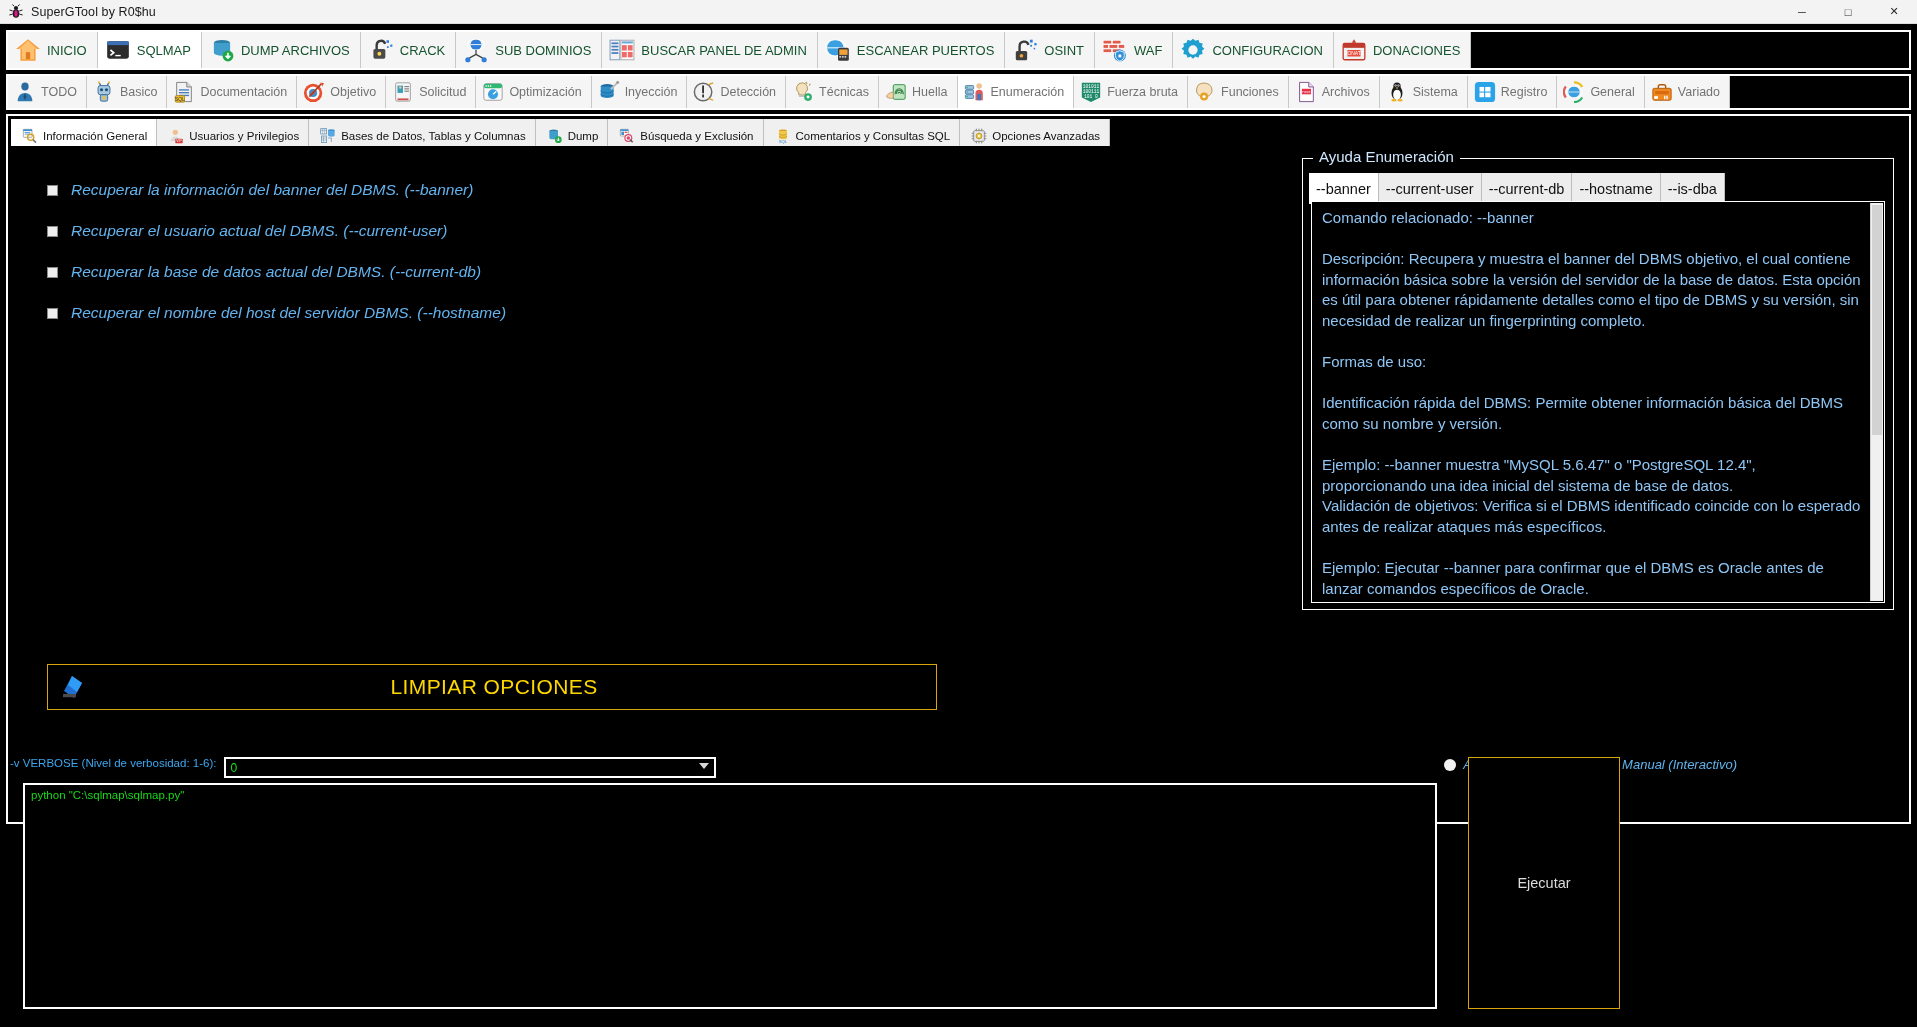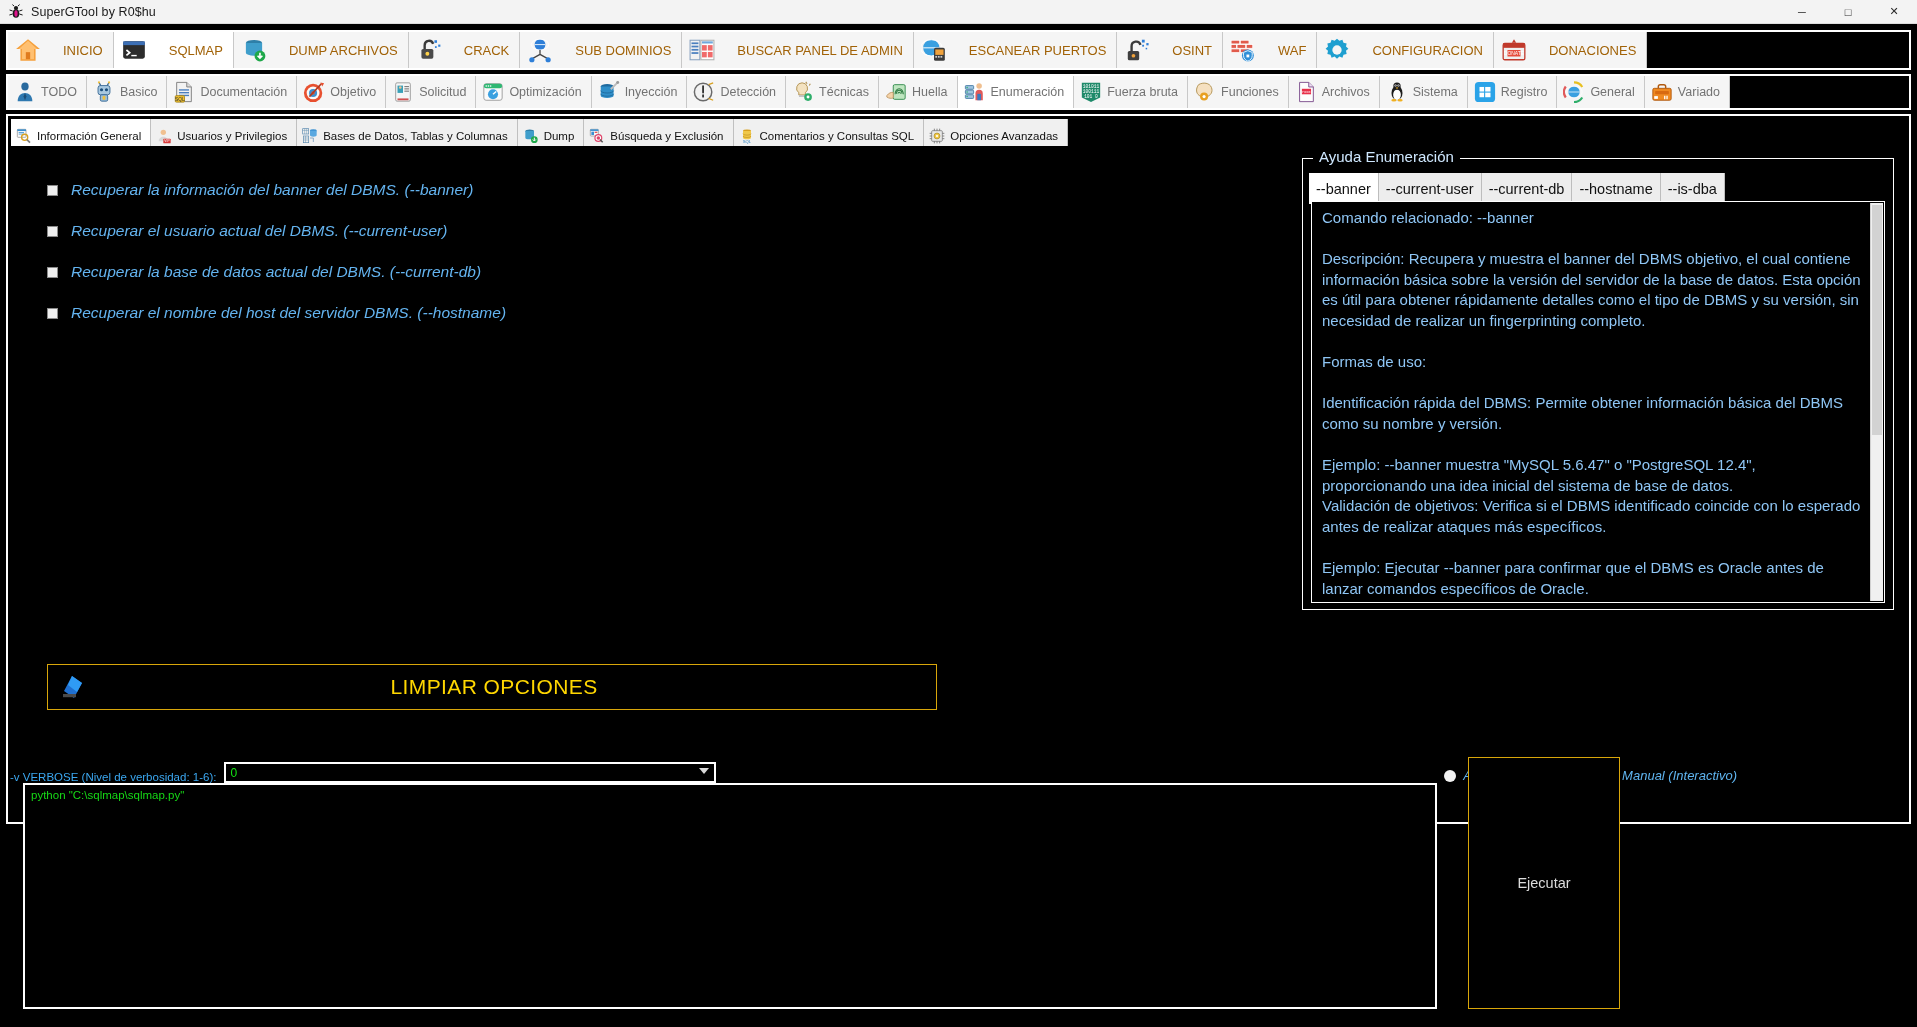--- a/index.html
+++ b/index.html
@@ -43,26 +43,26 @@
     height: 40px;
     background: #000;
     position: relative;
   }
   .toolbar1 {
     display: flex; height: 36px; margin: 0;
     background: #000;
     overflow: hidden;
   }
   .tb1-item {
-    display: flex; align-items: center; gap: 22px;
+    display: flex; align-items: center; gap: 6px;
     padding: 0 10px 0 7px;
     height: 36px;
     background: #f5f5f5;
     border-right: 1px solid #c8c8c8;
-    font-size: 13px; color: #a16207;
+    font-size: 13px; color: #14532d;
     white-space: nowrap;
     cursor: default;
   }
   .tb1-item.active { background: #ffffff; }
   .tb1-item .ic { width: 26px; height: 26px; flex:none; position:relative; }
 
   
   .toolbar2-wrap {
     margin: 4px 6px 0 6px;
     border: 2px solid #ffffff;
@@ -92,21 +92,21 @@
     border: 2px solid #ffffff;
     height: 710px;
     background: #000;
     position: relative;
     padding: 3px;
   }
   
   .subtabs { display:flex; height: 24px; }
   .subtab {
     display:flex; align-items:center; gap:5px;
-    padding: 0 9px 0 5px; height: 34px;
+    padding: 0 9px 0 11px; height: 34px;
     background:#f0f0f0; border-right:1px solid #c0c0c0;
     font-size: 11.5px; color:#111; white-space:nowrap;
   }
   .subtab.active { background:#ffffff; }
   .subtab .ic { width:16px; height:16px; flex:none; position:relative; }
 
   .content-area {
     position:absolute; left:3px; right:3px; top:30px; bottom:3px;
     background:#000;
   }
@@ -168,21 +168,21 @@
     background:#f0f0f0; border-left:1px solid #d0d0d0;
   }
   .help-scroll-thumb {
     position:absolute; left:1px; right:1px; top: 2px; height: 230px;
     background:#d2d2d2;
   }
 
   
   .verbose-bar {
     position:absolute; left: 10px; right: 10px; top: 757px; height: 26px;
-    display:flex; align-items:flex-end;
+    display:flex; align-items:flex-start;
   }
   .verbose-label { color:#3ba7f0; font-size: 11.5px; margin-right: 8px; white-space:nowrap; }
   .verbose-combo {
     width: 492px; height: 21px; background:#000; border: 2px solid #ffffff;
     display:flex; align-items:center; position:relative;
   }
   .verbose-combo .val { color:#12e512; font-size:12px; padding-left:4px; }
   .verbose-combo .arrow {
     position:absolute; right:5px; top:4px; width:0;height:0;
     border-left:5px solid transparent;border-right:5px solid transparent;border-top:6px solid #d8d8d8;

